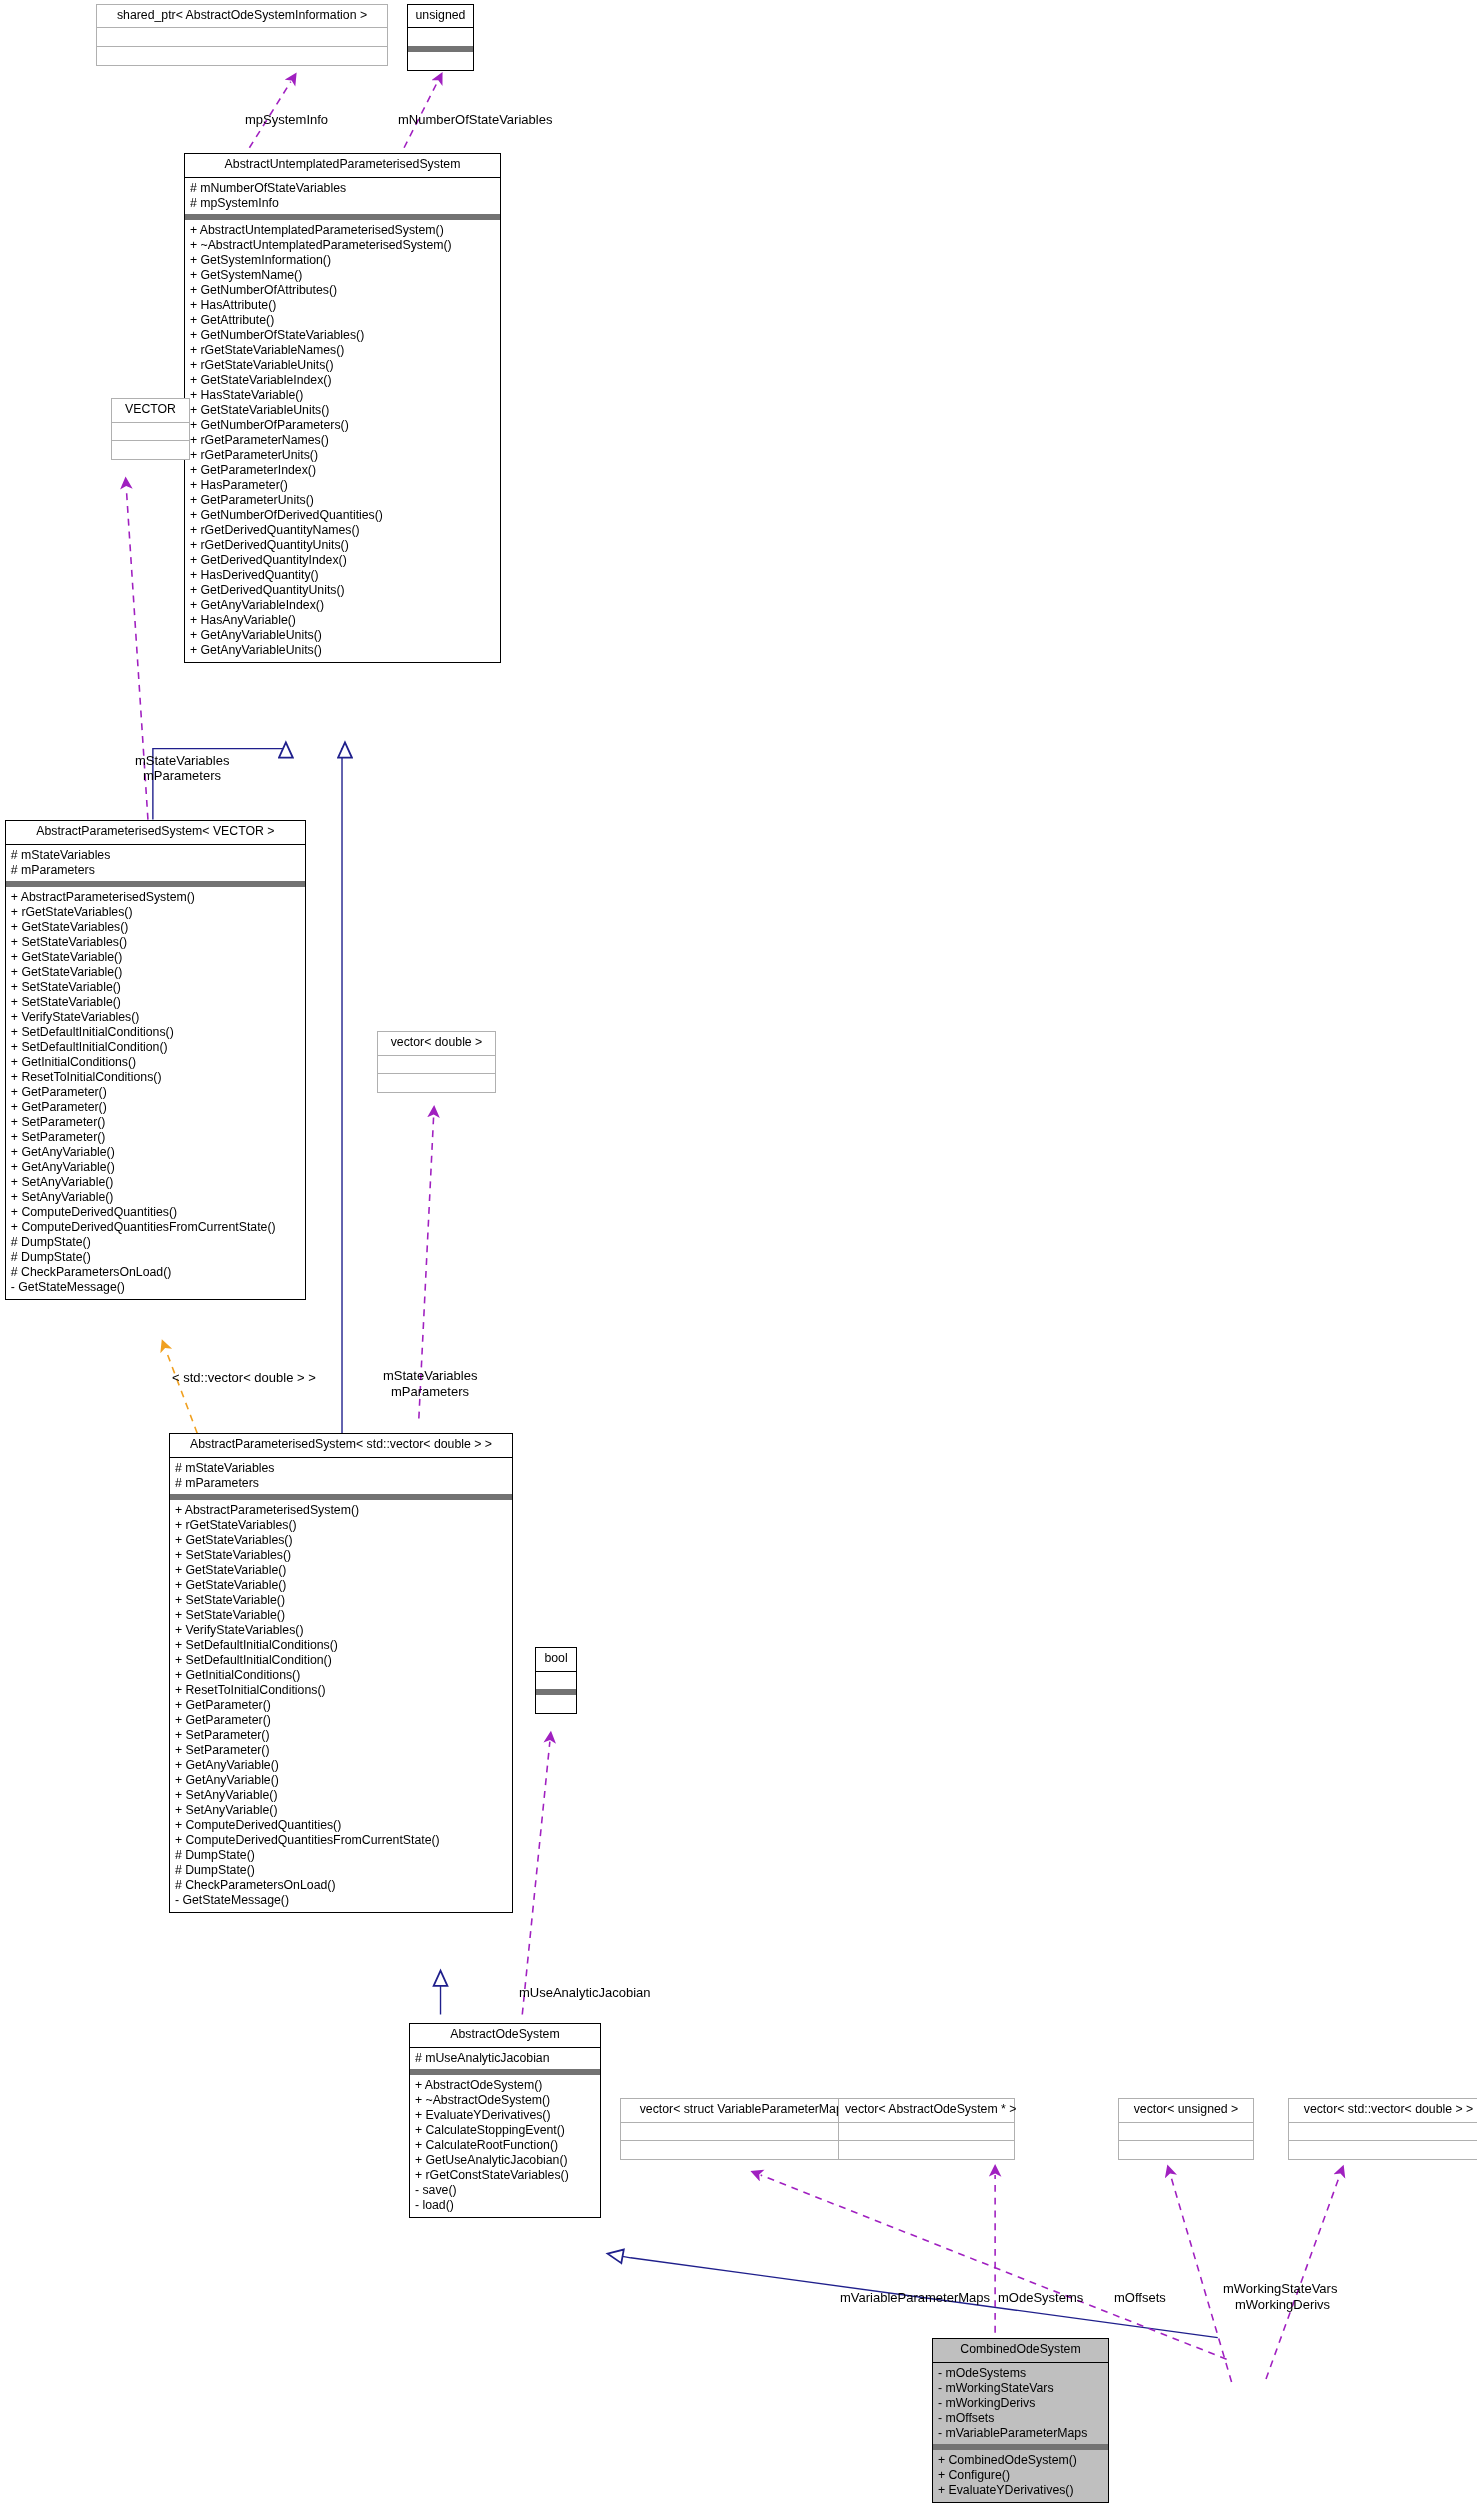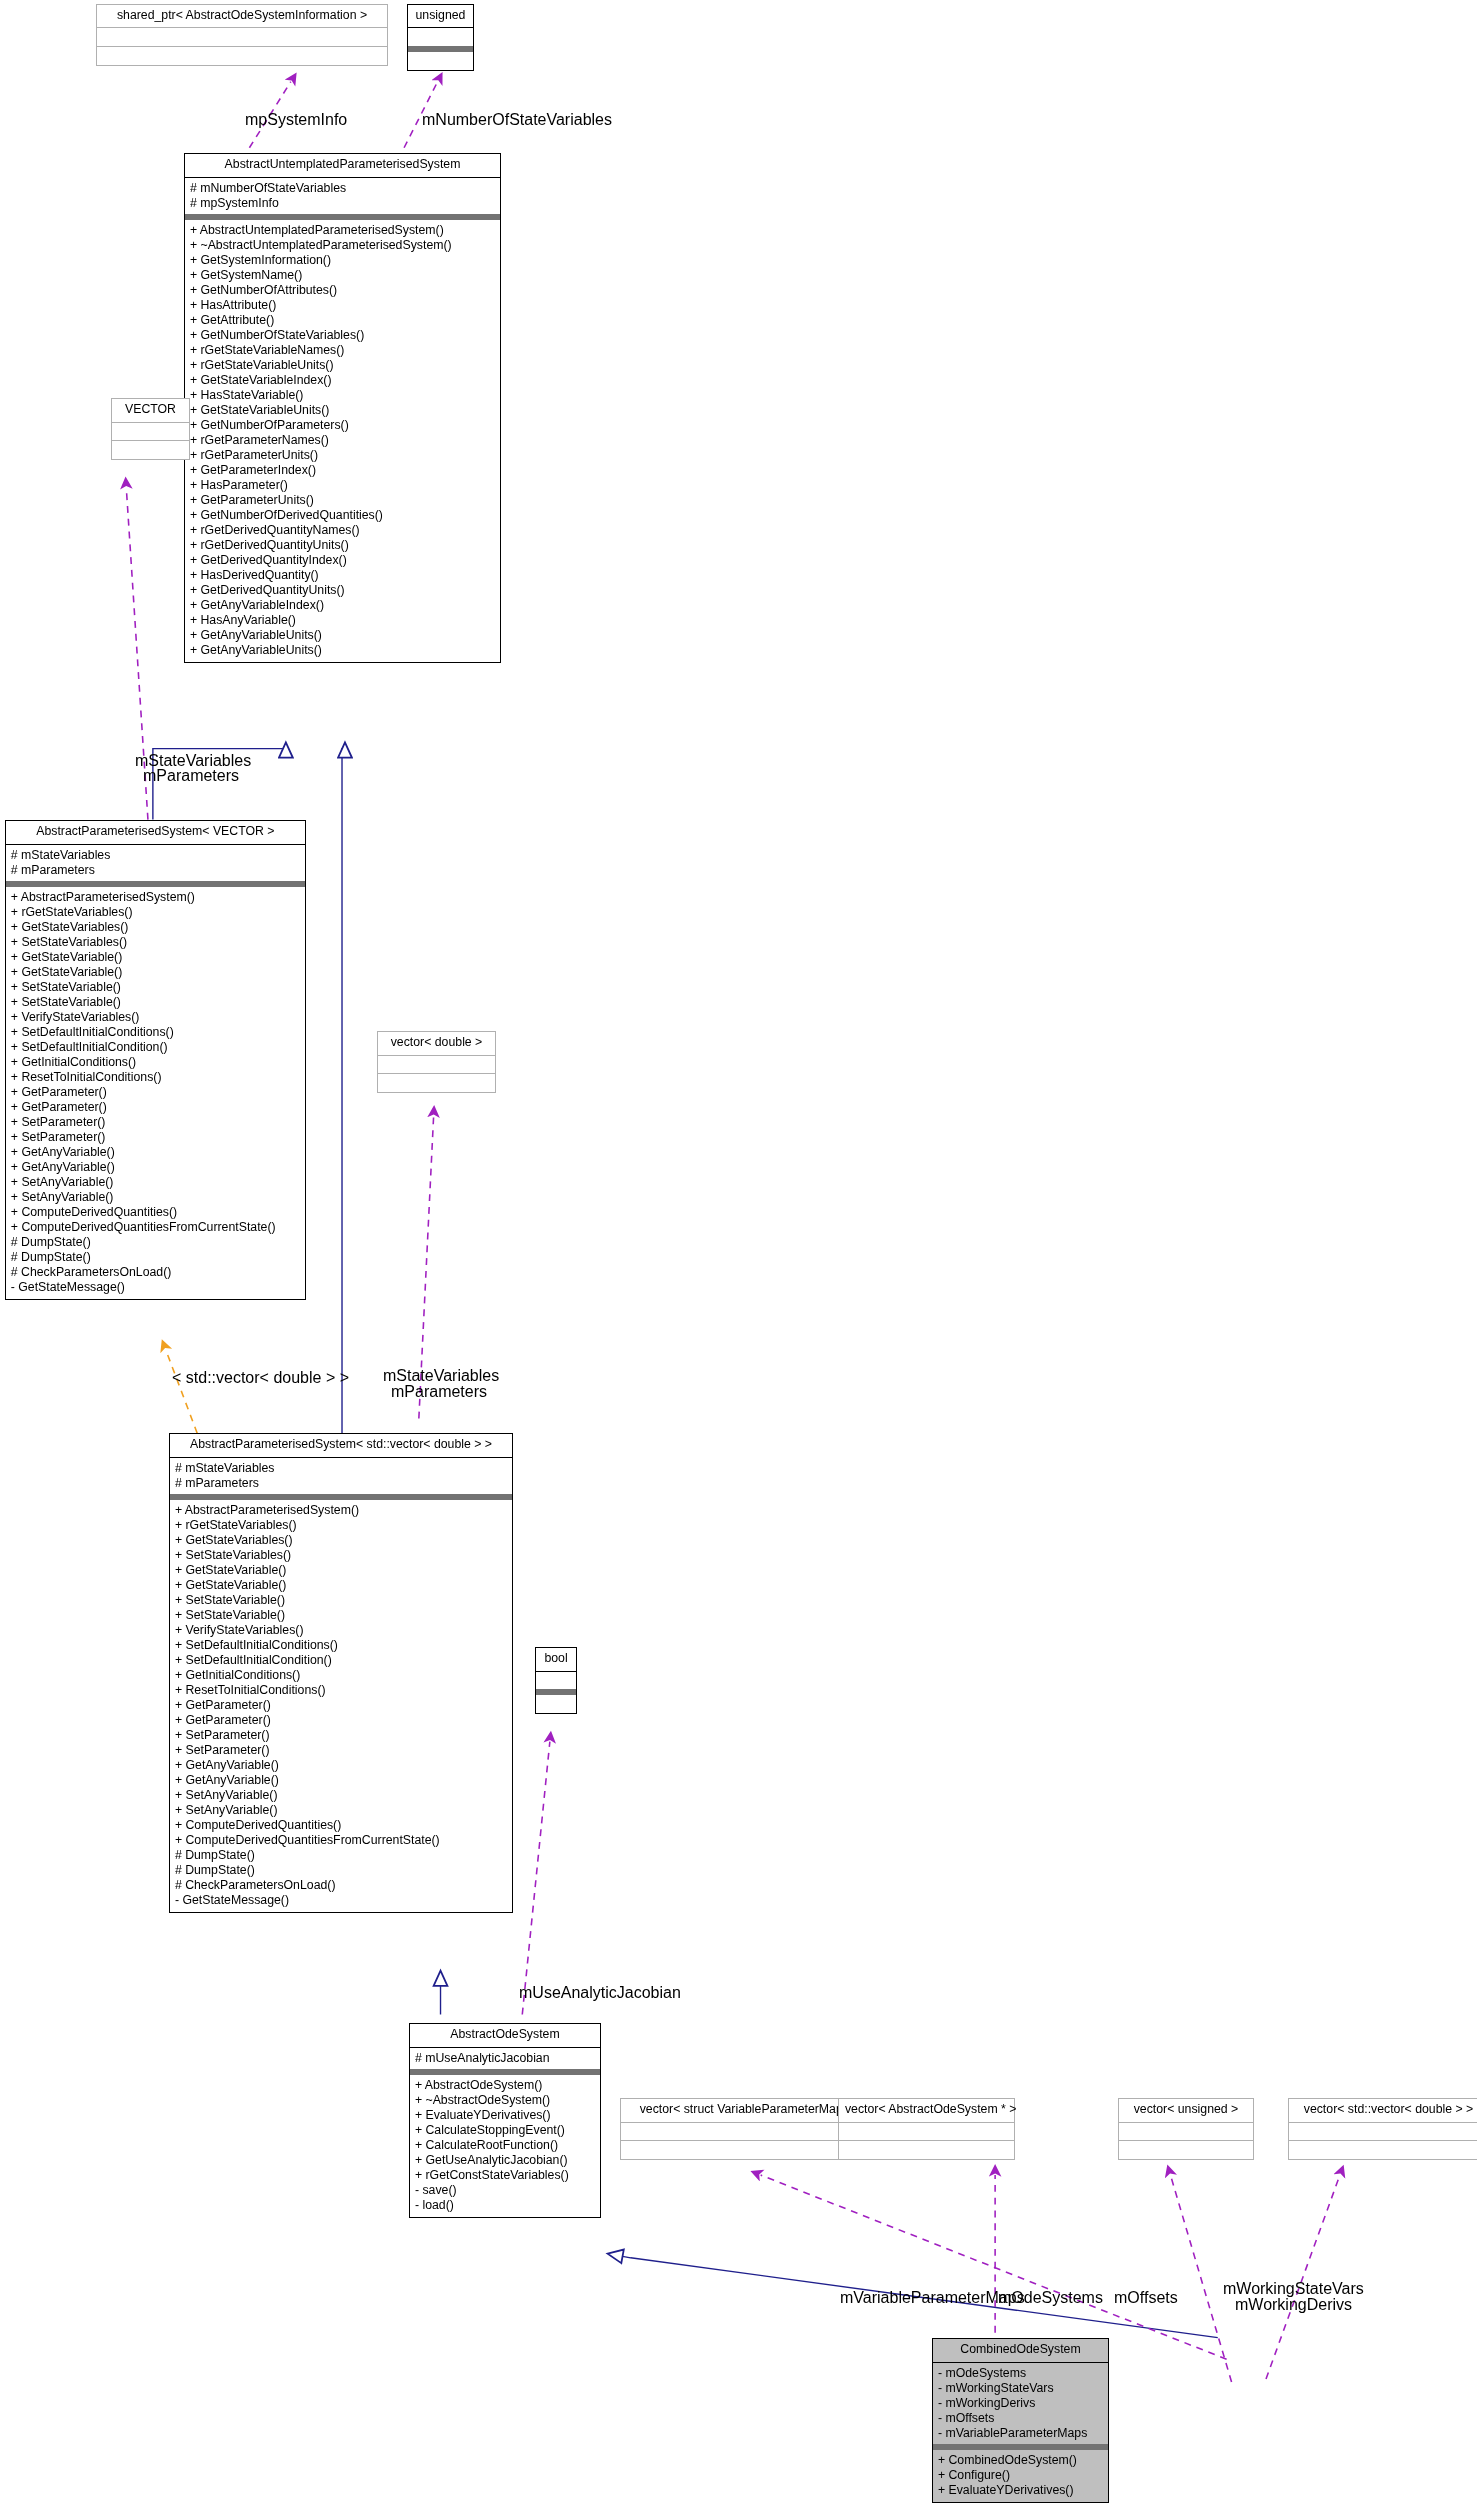--- a/index.html
+++ b/index.html
@@ -70,21 +70,21 @@
   .node .section .row {
     white-space: nowrap;
   }
   .node .section.empty {
     height: 17.7px;
     padding: 0;
   }
   
   .edge-label {
     position: absolute;
-    font-size: 16px;
+    font-size: 13px;
     line-height: 13.3px;
     white-space: nowrap;
     color: #000000;
     z-index: 6;
     background: transparent;
   }
 </style>
 </head>
 <body>
 
@@ -328,21 +328,21 @@
     </div>
     <div class="section">
       <div class="row">+ CombinedOdeSystem()</div>
       <div class="row">+ Configure()</div>
       <div class="row">+ EvaluateYDerivatives()</div>
     </div>
   </div>
 
   <div class="edge-label" style="left:245px; top:113px;">mpSystemInfo</div>
 
-  <div class="edge-label" style="left:422px; top:113px;">mNumberOfStateVariables</div>
+  <div class="edge-label" style="left:398px; top:113px;">mNumberOfStateVariables</div>
 
   <div class="edge-label" style="left:135px; top:754px;">mStateVariables</div>
   <div class="edge-label" style="left:143px; top:769px;">mParameters</div>
 
   <div class="edge-label" style="left:172px; top:1371px;">&lt; std::vector&lt; double &gt; &gt;</div>
 
   <div class="edge-label" style="left:383px; top:1369px;">mStateVariables</div>
   <div class="edge-label" style="left:391px; top:1385px;">mParameters</div>
 
   <div class="edge-label" style="left:519px; top:1986px;">mUseAnalyticJacobian</div>

